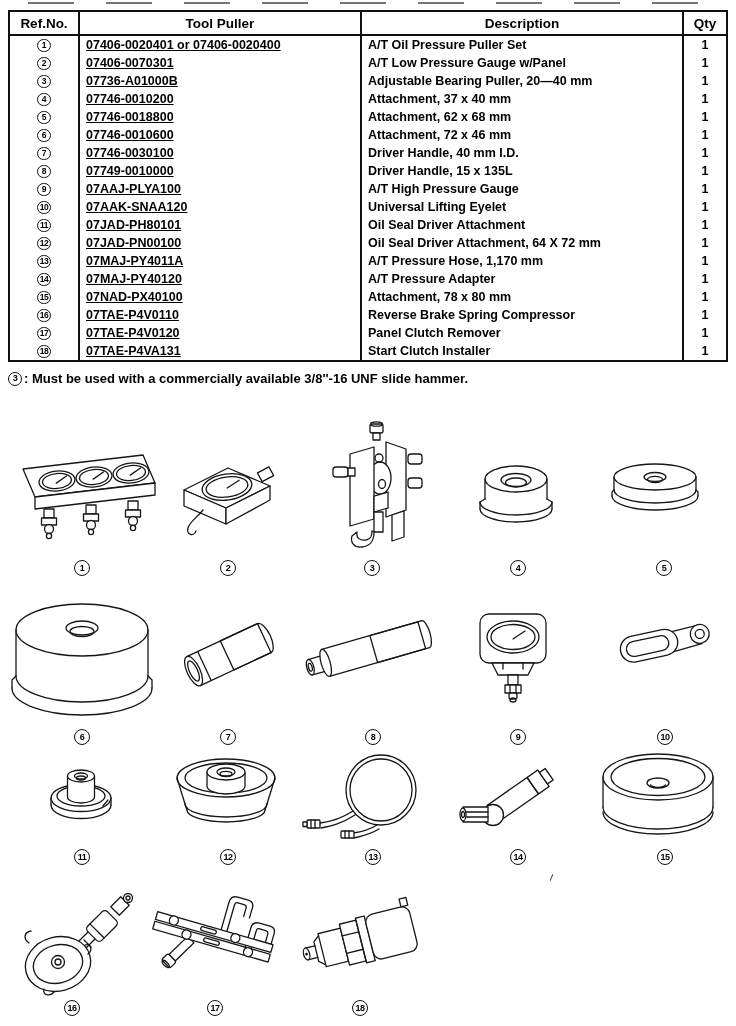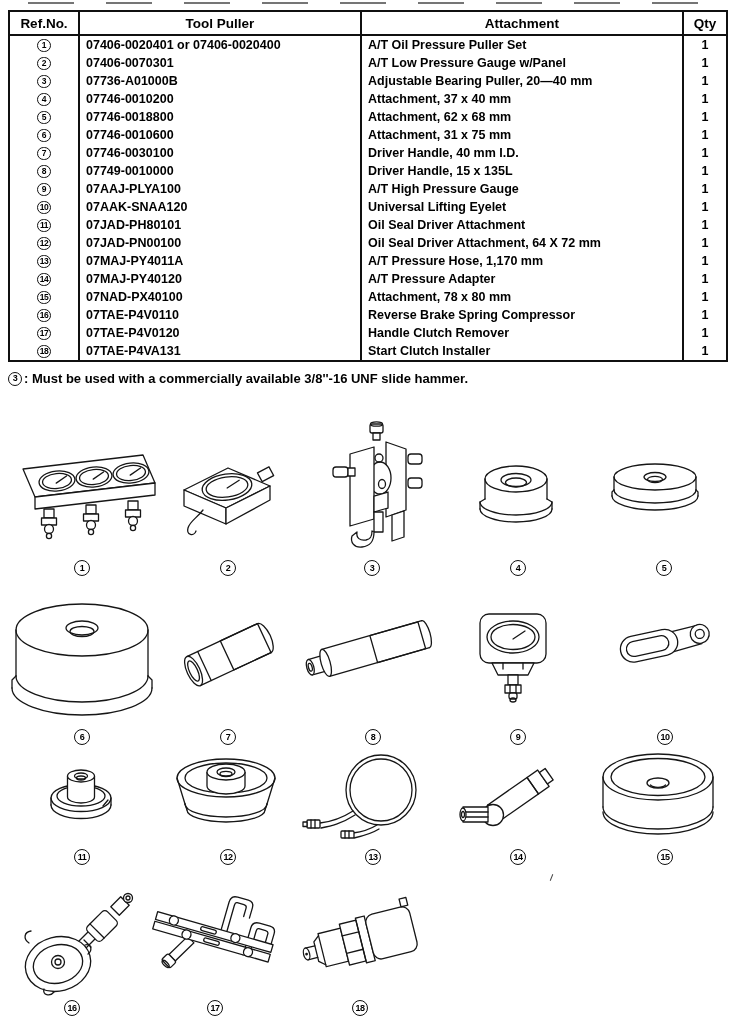--- a/index.html
+++ b/index.html
@@ -21,21 +21,21 @@
   }
   table.tools th{
     height:22px;font-size:13.5px;border-bottom:2px solid #101010;
     text-align:center;padding:0;
   }
   table.tools td{
     height:18px;font-size:12.5px;padding:0 6px;white-space:nowrap;overflow:hidden;
   }
   .b-l{border-left:2px solid #101010;}
   td.c-ref,th.c-ref{text-align:center;}
-  td.c-tool{padding-left:11px;}
+  td.c-tool{padding-left:11px;text-decoration:underline;}
   td.c-desc{padding-left:8px;}
   td.c-qty,th.c-qty{text-align:center;padding:0;}
   
   .circ{
     display:inline-flex;align-items:center;justify-content:center;
     width:13.5px;height:13.5px;border:1.3px solid #101010;border-radius:50%;
     font-size:8.5px;font-weight:bold;line-height:1;letter-spacing:-0.4px;
     box-sizing:border-box;background:#fff;vertical-align:middle;
   }
   
@@ -68,21 +68,21 @@
     <colgroup>
         <col style="width:70px">
         <col style="width:282px">
         <col style="width:322px">
         <col style="width:44px">
       </colgroup>
     <thead>
       <tr>
         <th class="c-ref">Ref.No.</th>
         <th class="b-l">Tool Puller</th>
-        <th class="b-l">Attachment</th>
+        <th class="b-l">Description</th>
         <th class="b-l c-qty">Qty</th>
       </tr>
     </thead>
     <tbody>
       <tr>
           <td class="c-ref"><span class="circ">1</span></td>
           <td class="b-l c-tool">07406-0020401 or 07406-0020400</td>
           <td class="b-l c-desc">A/T Oil Pressure Puller Set</td>
           <td class="b-l c-qty">1</td>
         </tr>
@@ -106,21 +106,21 @@
         </tr>
       <tr>
           <td class="c-ref"><span class="circ">5</span></td>
           <td class="b-l c-tool">07746-0018800</td>
           <td class="b-l c-desc">Attachment, 62 x 68 mm</td>
           <td class="b-l c-qty">1</td>
         </tr>
       <tr>
           <td class="c-ref"><span class="circ">6</span></td>
           <td class="b-l c-tool">07746-0010600</td>
-          <td class="b-l c-desc">Attachment, 31 x 75 mm</td>
+          <td class="b-l c-desc">Attachment, 72 x 46 mm</td>
           <td class="b-l c-qty">1</td>
         </tr>
       <tr>
           <td class="c-ref"><span class="circ">7</span></td>
           <td class="b-l c-tool">07746-0030100</td>
           <td class="b-l c-desc">Driver Handle, 40 mm I.D.</td>
           <td class="b-l c-qty">1</td>
         </tr>
       <tr>
           <td class="c-ref"><span class="circ">8</span></td>
@@ -172,21 +172,21 @@
         </tr>
       <tr>
           <td class="c-ref"><span class="circ">16</span></td>
           <td class="b-l c-tool">07TAE-P4V0110</td>
           <td class="b-l c-desc">Reverse Brake Spring Compressor</td>
           <td class="b-l c-qty">1</td>
         </tr>
       <tr>
           <td class="c-ref"><span class="circ">17</span></td>
           <td class="b-l c-tool">07TAE-P4V0120</td>
-          <td class="b-l c-desc">Handle Clutch Remover</td>
+          <td class="b-l c-desc">Panel Clutch Remover</td>
           <td class="b-l c-qty">1</td>
         </tr>
       <tr>
           <td class="c-ref"><span class="circ">18</span></td>
           <td class="b-l c-tool">07TAE-P4VA131</td>
           <td class="b-l c-desc">Start Clutch Installer</td>
           <td class="b-l c-qty">1</td>
         </tr>
     </tbody>
   </table>

